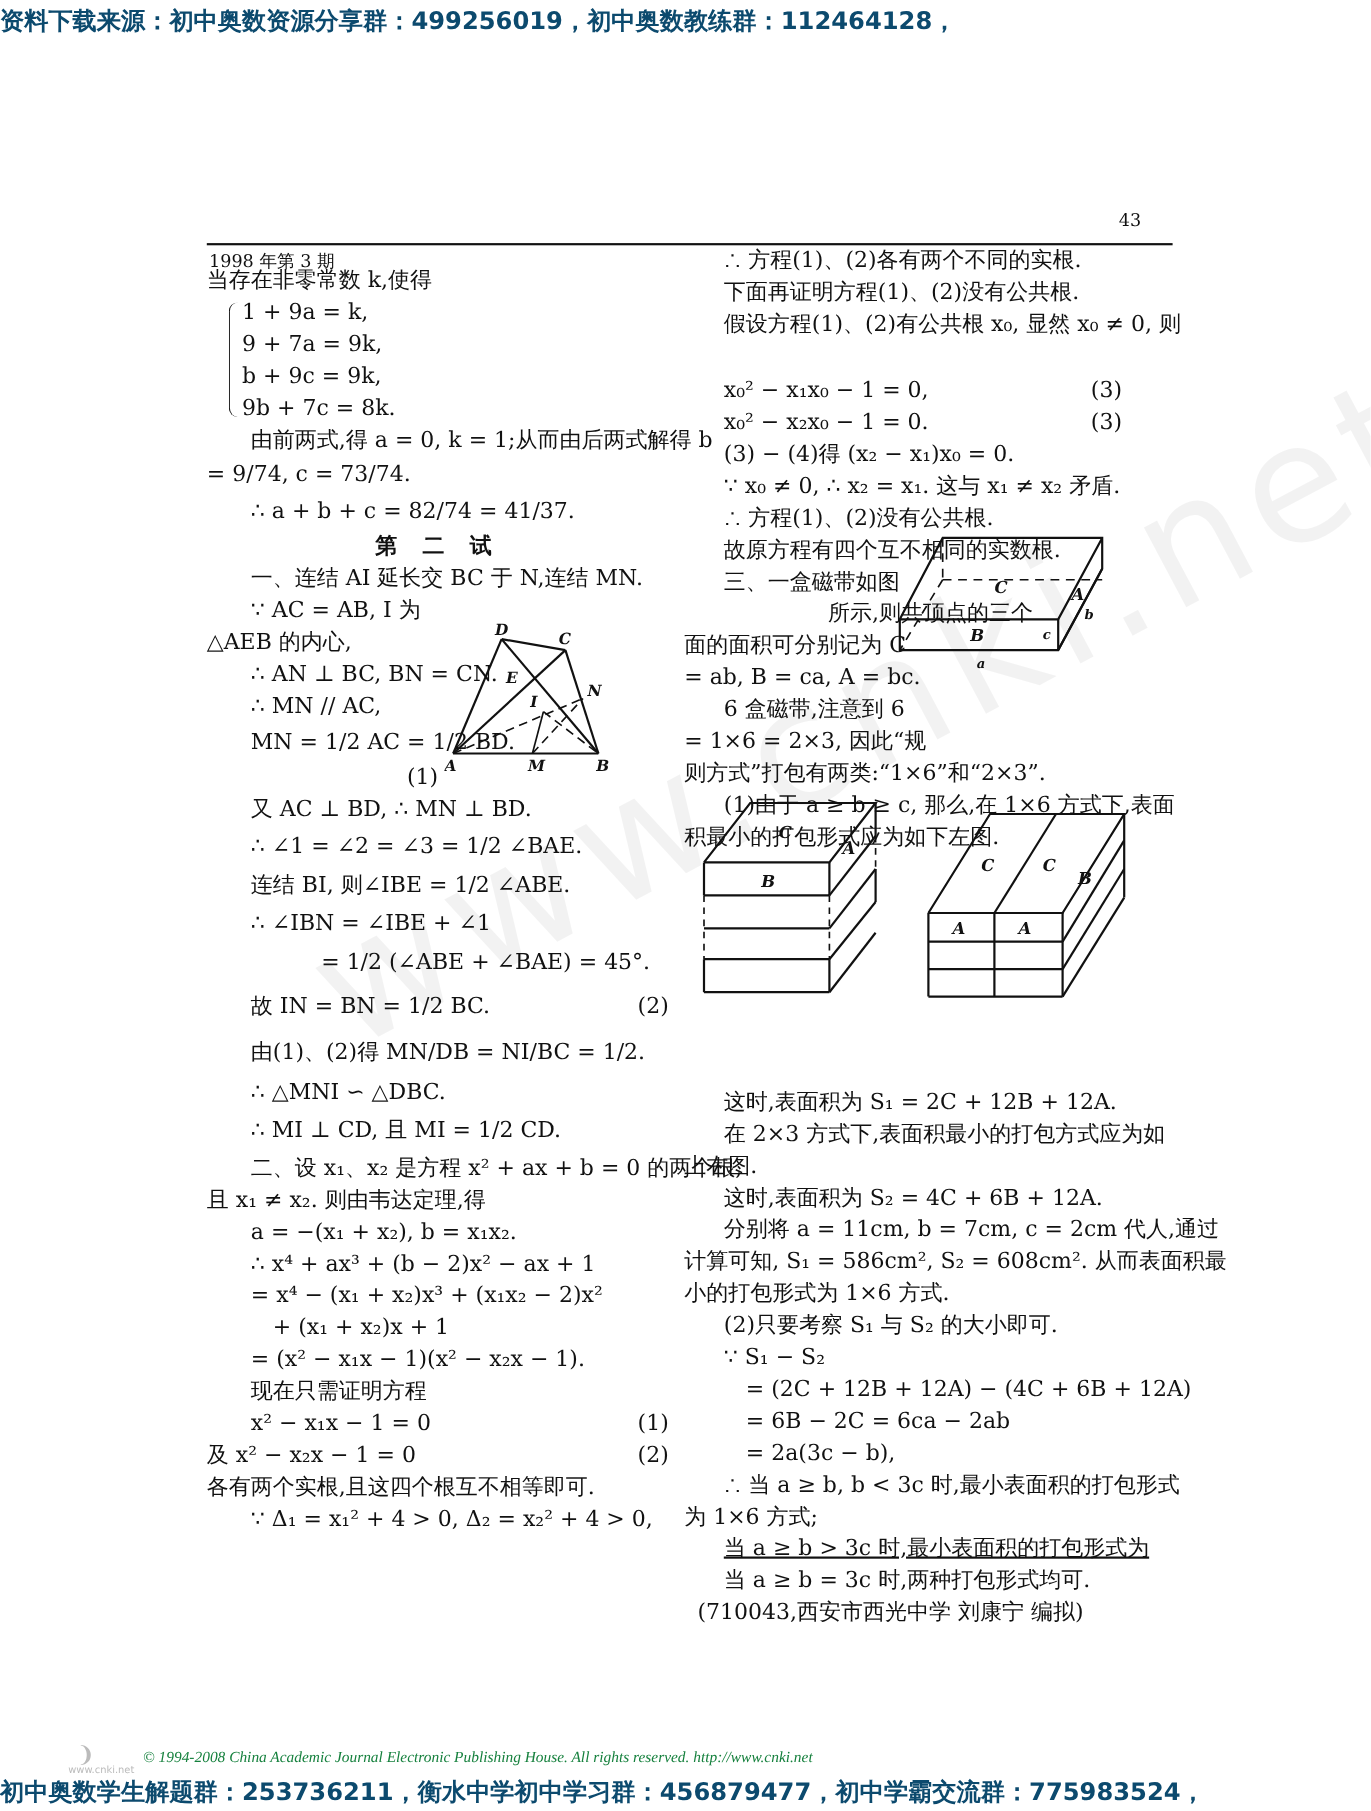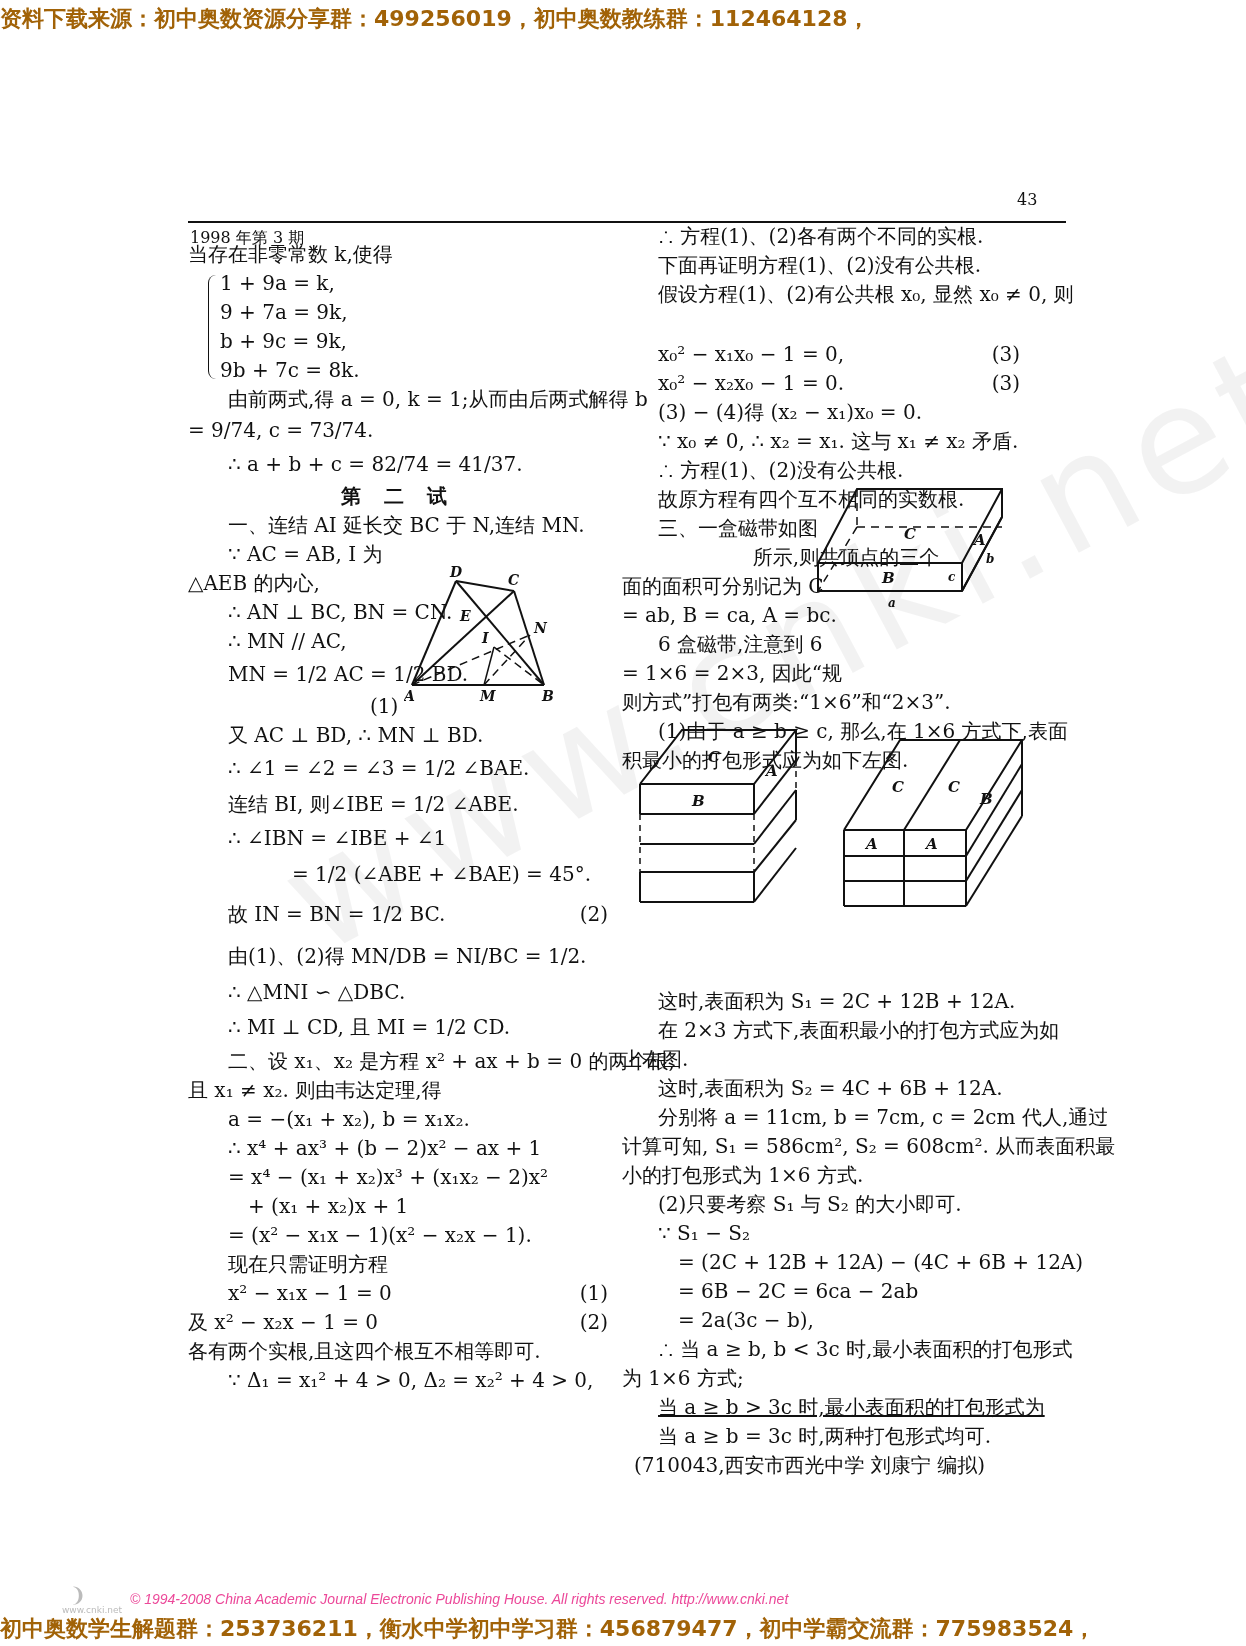--- a/index.html
+++ b/index.html
@@ -1,23 +1,23 @@
 <!DOCTYPE html>
 <html><head>
 <meta charset="utf-8">
 <style>
   html, body { margin:0; padding:0; background:#ffffff; }
   body { width:1246px; height:1646px; position:relative; overflow:hidden;
          font-family:"DejaVu Serif","Liberation Serif",serif; color:#111; }
   .banner { position:absolute; left:0; font-family:"DejaVu Sans","Liberation Sans",sans-serif;
-            font-weight:bold; color:#a16207; font-size:22px; letter-spacing:0px; white-space:nowrap; }
+            font-weight:bold; color:#0c4a6e; font-size:22px; letter-spacing:0px; white-space:nowrap; }
   .banner.top { top:4px; }
   .banner.bottom { top:1614px; }
-  .copyright { position:absolute; left:130px; top:1591px; font-family:Liberation Sans, sans-serif;
-               font-style:italic; font-size:14px; color:#ec4899; white-space:nowrap; }
+  .copyright { position:absolute; left:130px; top:1591px; font-family:Liberation Serif, serif;
+               font-style:italic; font-size:14px; color:#15803d; white-space:nowrap; }
   .cnki-logo { position:absolute; left:62px; top:1585px; width:32px; height:32px; color:#bbb;
                font-size:9px; text-align:center; line-height:11px; font-family:"DejaVu Sans",sans-serif; }
   .header { position:absolute; left:190px; top:188px; font-size:16px;margin-top:40px; }
   .pageno { position:absolute; left:1017px; top:190px; font-size:16px; }
   .rule { position:absolute; left:188px; top:221px; width:878px; height:2px; background:#111; }
   .col { position:absolute; font-size:20px; line-height:29px; }
   .col.left { left:188px; top:240px; width:420px; }
   .col.right { left:650px; top:222px; width:420px; }
   .ln { white-space:nowrap; position:relative; }
   .ind { padding-left:40px; }

